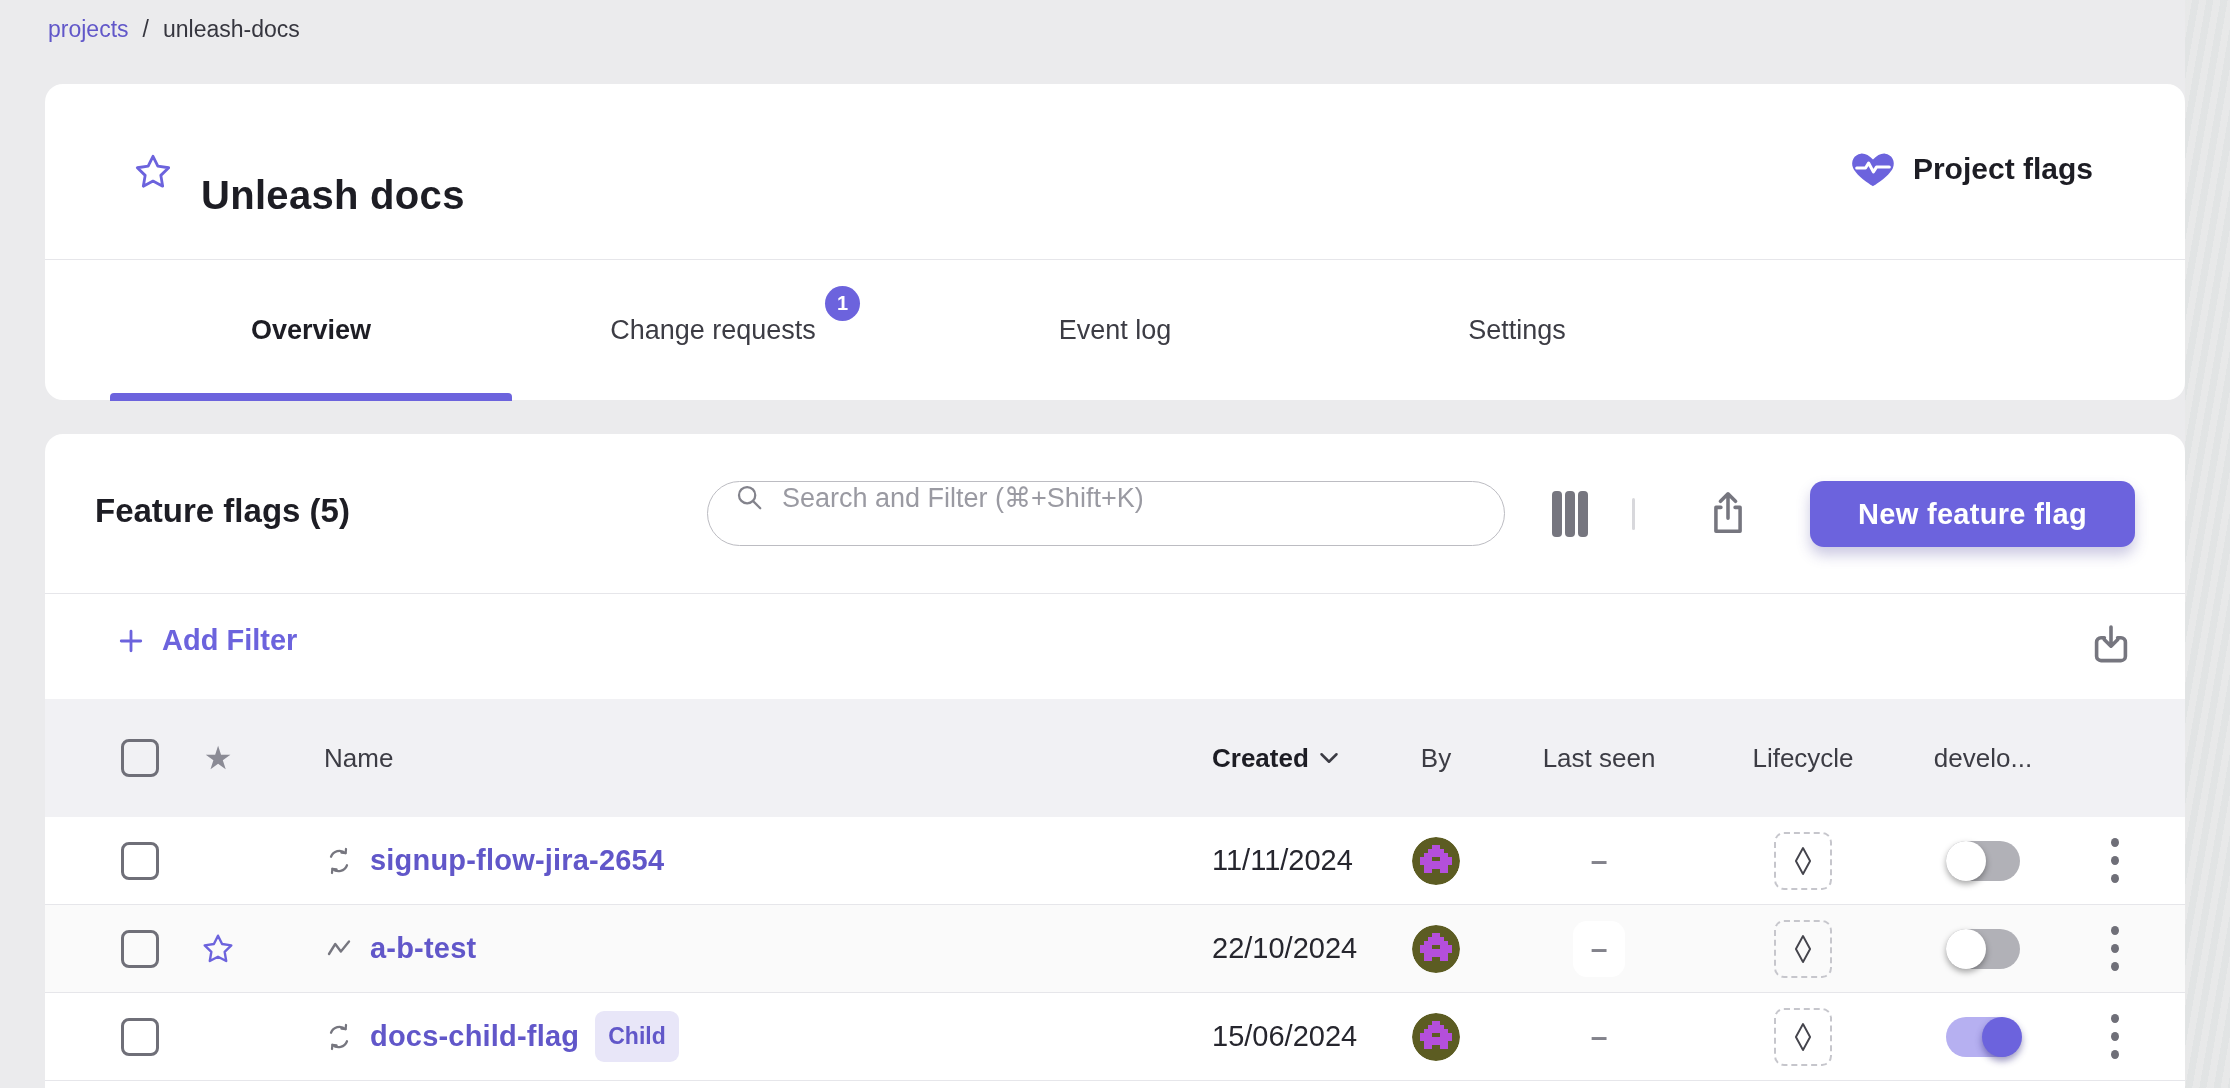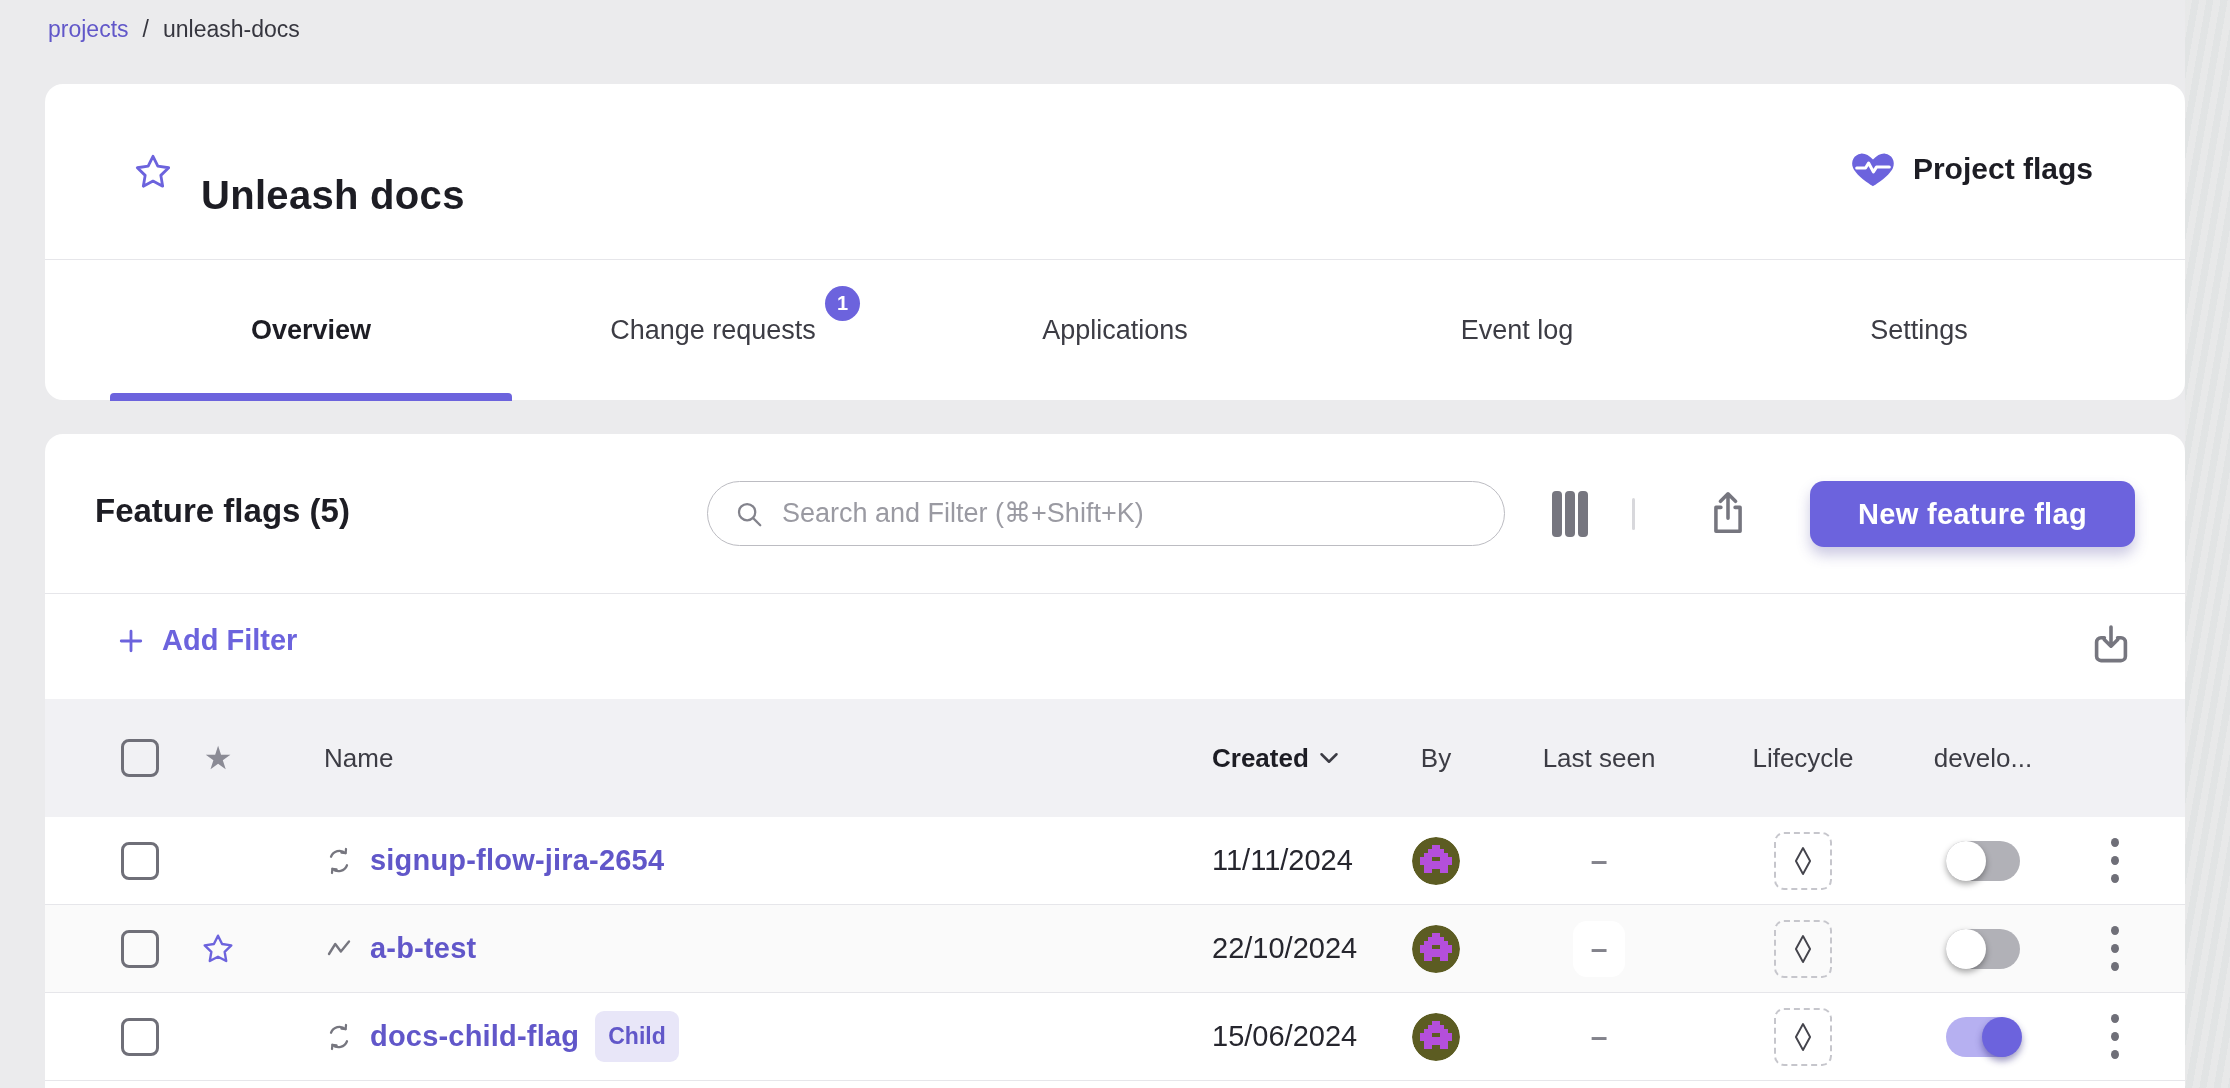--- a/index.html
+++ b/index.html
@@ -32,21 +32,21 @@
   .tabs{display:flex;margin-left:65px;height:141px;}
   .tab{position:relative;width:402px;display:flex;align-items:center;justify-content:center;font-size:27px;color:var(--ink2);cursor:pointer;}
   .tab.active{font-weight:bold;color:var(--ink);}
   .tab.active .underline{position:absolute;left:0;bottom:0;width:100%;height:8px;background:var(--accent);border-radius:4px 4px 0 0;}
   .tab .badge{position:absolute;left:calc(50% + 112px);top:26px;width:35px;height:35px;border-radius:50%;
     background:var(--accent);color:#fff;font-size:20px;font-weight:bold;display:flex;align-items:center;justify-content:center;}
   
   .toolbar{position:relative;height:159px;}
   .flags-heading{position:absolute;left:50px;top:58px;font-size:33px;font-weight:bold;color:var(--ink);}
   .searchbox{position:absolute;left:662px;top:47px;width:798px;height:65px;border:1px solid #bcbcc2;border-radius:33px;
-    display:flex;align-items:center;background:#fff;box-sizing:border-box;padding:0 20px 0 26px;}
+    display:flex;align-items:flex-start;background:#fff;box-sizing:border-box;padding:0 20px 0 26px;}
   .searchbox input{border:none;outline:none;flex:1;font-size:27px;margin-left:16px;color:#36363f;background:transparent;
     font-family:"Liberation Sans","DejaVu Sans",sans-serif;}
   .searchbox input::placeholder{color:#9a9aa2;}
   .cols-btn{position:absolute;left:1502px;top:56px;width:46px;height:48px;display:flex;gap:3px;align-items:center;justify-content:center;cursor:pointer;}
   .cols-btn i{display:block;width:10px;height:46px;background:var(--gray-icon);border-radius:4px;}
   .vdiv{position:absolute;left:1587px;top:64px;width:3px;height:32px;background:#d8d8dc;border-radius:2px;}
   .share-btn{position:absolute;left:1658px;top:52px;width:50px;height:54px;cursor:pointer;}
   .primary-btn{position:absolute;left:1765px;top:47px;width:325px;height:66px;background:var(--accent);border:none;border-radius:14px;
     color:#fff;font-size:29px;font-weight:bold;cursor:pointer;box-shadow:0 8px 14px rgba(70,60,150,.28);
     font-family:"Liberation Sans","DejaVu Sans",sans-serif;letter-spacing:.3px;}
@@ -122,24 +122,20 @@
     <span>Overview</span>
 
     <span class="underline"></span>
   </div>
         <div class="tab">
     <span>Change requests</span>
     <span class="badge">1</span>
 
   </div>
         <div class="tab">
-    <span>Applications</span>
-
-  </div>
-        <div class="tab">
     <span>Event log</span>
 
   </div>
         <div class="tab">
     <span>Settings</span>
 
   </div>
       </div>
   </div>
 

